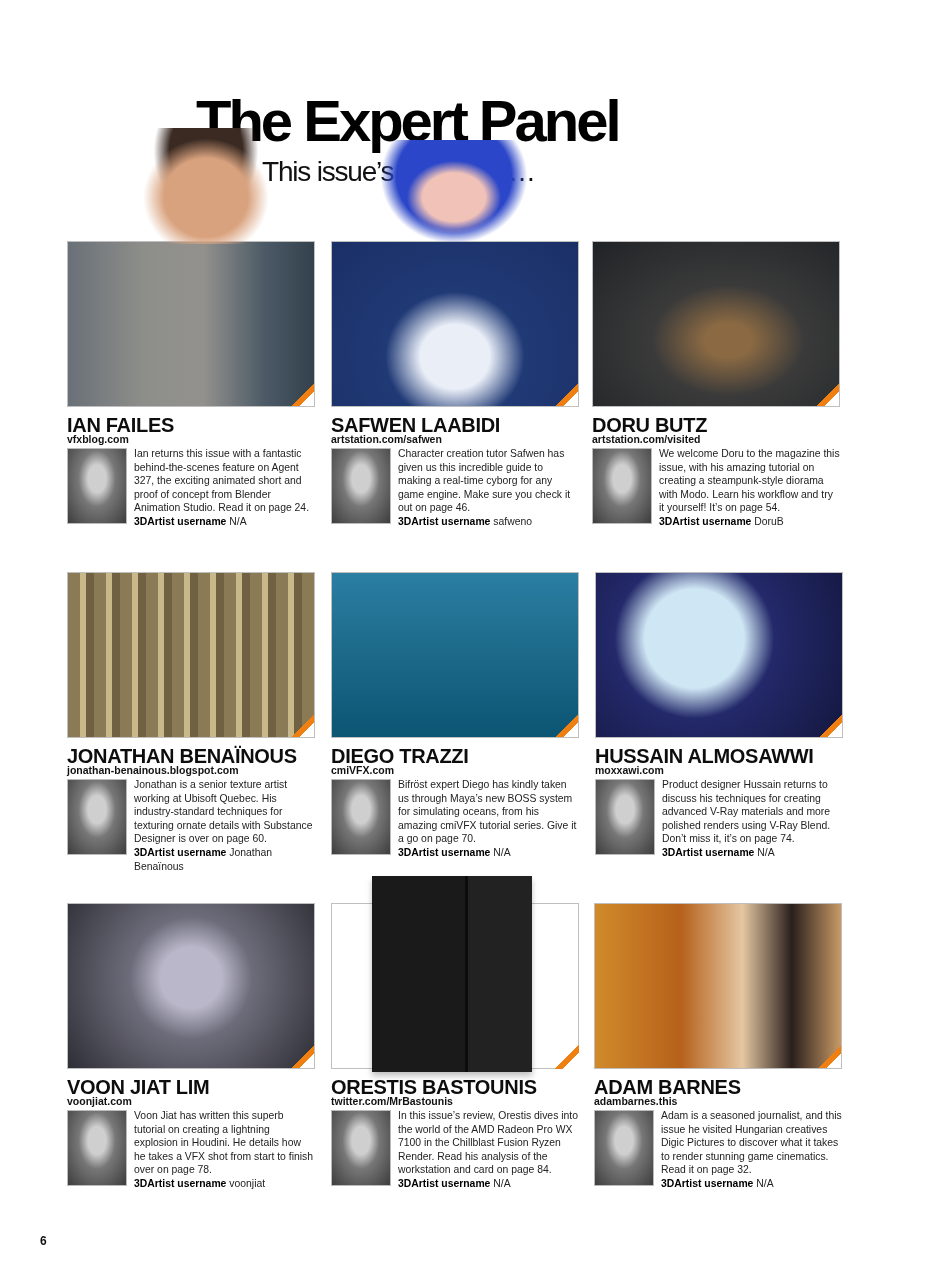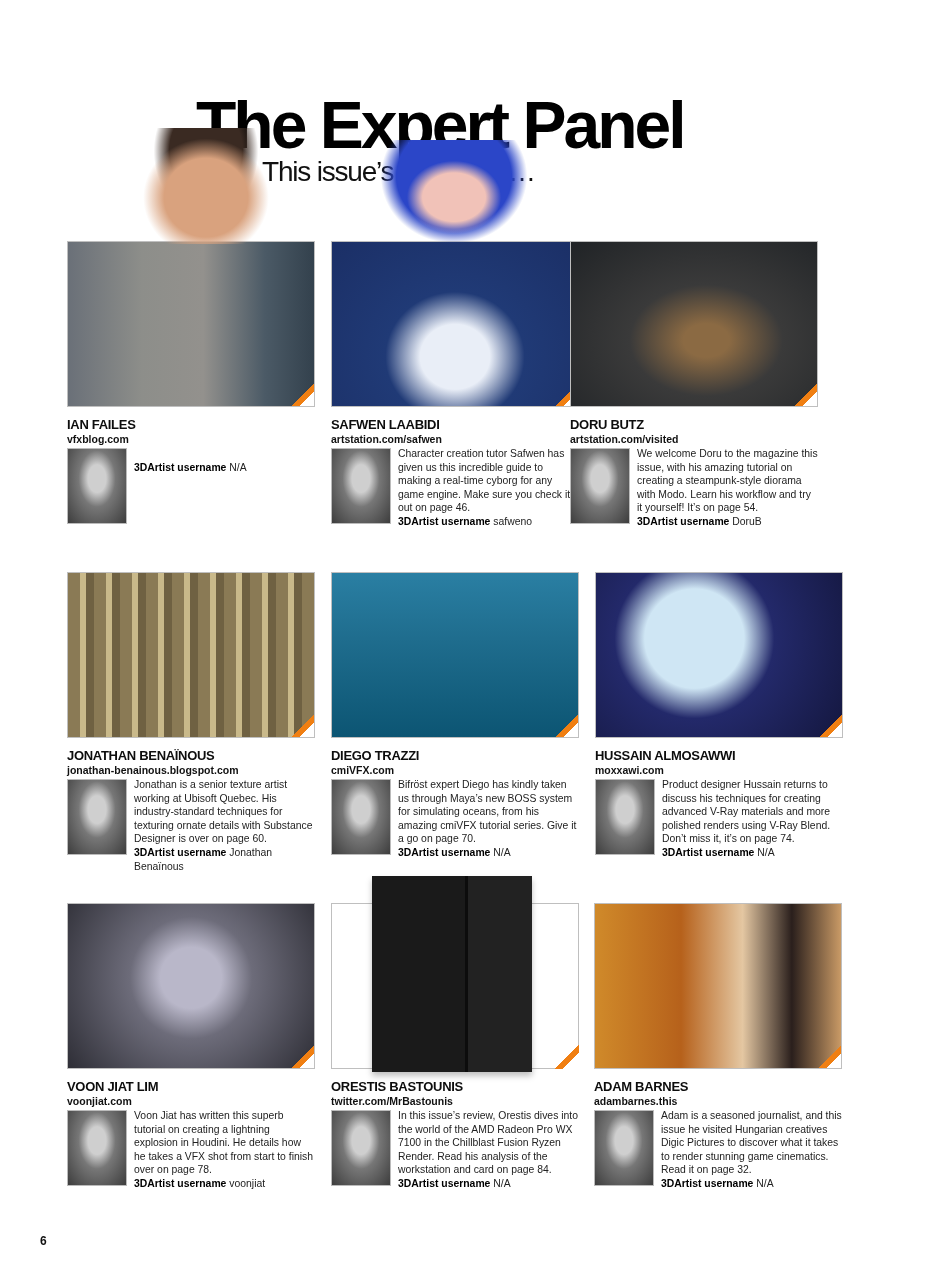--- a/index.html
+++ b/index.html
@@ -2,41 +2,41 @@
 <html><head>
   <meta charset="utf-8">
   <style>
     * { box-sizing: border-box; margin: 0; padding: 0; }
     html, body { width: 948px; height: 1280px; background: #ffffff; overflow: hidden; }
     body { position: relative; font-family: "Liberation Sans", sans-serif; color: #111; }
 
     .title {
       position: absolute; left: 196px; top: 92px;
       font-family: "Liberation Sans", sans-serif; font-weight: 700;
-      font-size: 66px; letter-spacing: -3px; color: #000; line-height: 1;
+      font-size: 58px; letter-spacing: -3px; color: #000; line-height: 1;
     }
     .subtitle {
       position: absolute; left: 262px; top: 158px;
       font-family: "Liberation Sans", sans-serif; font-size: 28px;
       letter-spacing: -1.2px; color: #111; line-height: 1;
     }
 
     .card { position: absolute; width: 248px; }
     .img-frame {
       position: relative; width: 248px; height: 166px;
       border: 1px solid #bfbfbf; overflow: hidden;
     }
     .img-frame .art { position: absolute; inset: 0; }
     .corner {
       position: absolute; right: -1px; bottom: -1px; width: 24px; height: 24px;
       background: linear-gradient(135deg, transparent 0 48%, #f07f12 48% 66%, #fff 66% 100%);
     }
 
     .name {
-      margin-top: 10px; font-weight: 700; font-size: 13px; letter-spacing: -0.3px;
+      margin-top: 10px; font-weight: 700; font-size: 20px; letter-spacing: -0.3px;
       color: #0d0d0d; line-height: 16px; text-transform: uppercase;
     }
     .site { font-weight: 700; font-size: 10.5px; line-height: 12px; color: #111; }
     .bio-row { display: flex; margin-top: 2px; }
     .avatar {
       flex: 0 0 60px; width: 60px; height: 76px; border: 1px solid #bbb;
       margin-right: 7px; margin-top: 1px; position: relative; overflow: hidden;
     }
     .bio { font-size: 10.4px; line-height: 13.6px; color: #222; }
     .bio .user-label { font-weight: 700; color: #000; }
@@ -81,40 +81,40 @@
   <div class="img-frame">
       <div class="art art-ian"></div>
       <div class="corner"></div>
     </div>
   <div class="name">IAN FAILES</div>
   <div class="site">vfxblog.com</div>
   <div class="bio-row">
     <div class="avatar">
         <div class="av"></div>
       </div>
-    <div class="bio"><br><span class="user-label">3DArtist username</span> <span>N/A</span></div>
+    <div class="bio"><span>Ian returns this issue with a fantastic behind-the-scenes feature on Agent 327, the exciting animated short and proof of concept from Blender Animation Studio. Read it on page 24.</span><br><span class="user-label">3DArtist username</span> <span>N/A</span></div>
   </div>
 </div>
 
 <div class="card" style="left:331px; top:241px;">
   <div class="img-frame">
       <div class="art art-safwen"></div>
       <div class="corner"></div>
     </div>
   <div class="name">SAFWEN LAABIDI</div>
   <div class="site">artstation.com/safwen</div>
   <div class="bio-row">
     <div class="avatar">
         <div class="av"></div>
       </div>
     <div class="bio"><span>Character creation tutor Safwen has given us this incredible guide to making a real-time cyborg for any game engine. Make sure you check it out on page 46.</span><br><span class="user-label">3DArtist username</span> <span>safweno</span></div>
   </div>
 </div>
 
-<div class="card" style="left:570px; top:241px;">
+<div class="card" style="left:592px; top:241px;">
   <div class="img-frame">
       <div class="art art-doru"></div>
       <div class="corner"></div>
     </div>
   <div class="name">DORU BUTZ</div>
   <div class="site">artstation.com/visited</div>
   <div class="bio-row">
     <div class="avatar">
         <div class="av"></div>
       </div>

